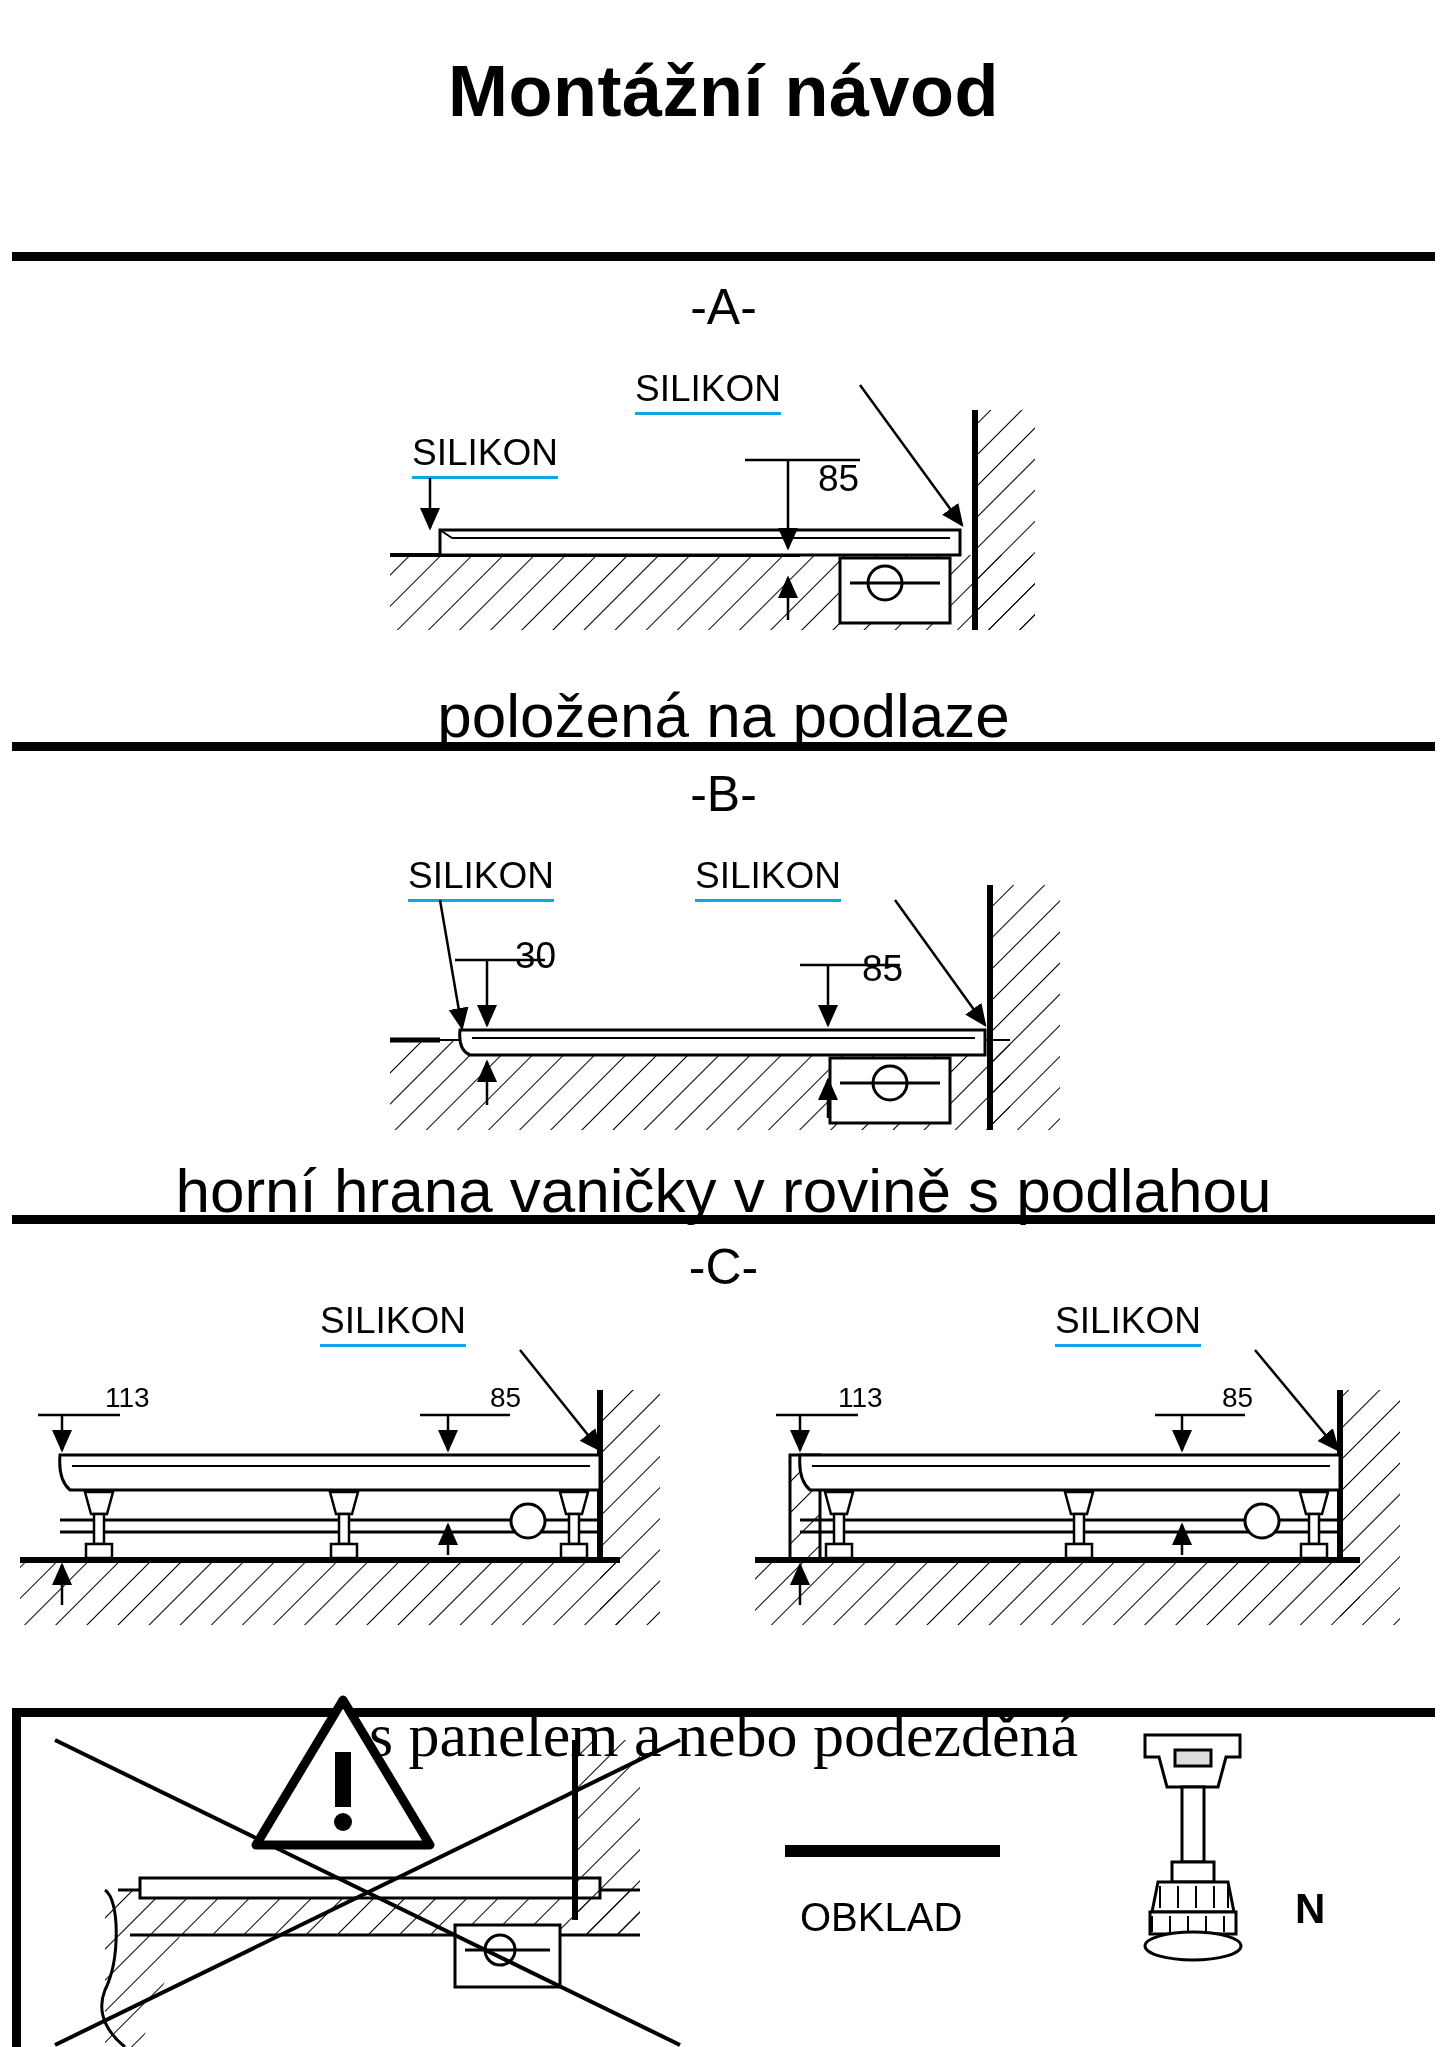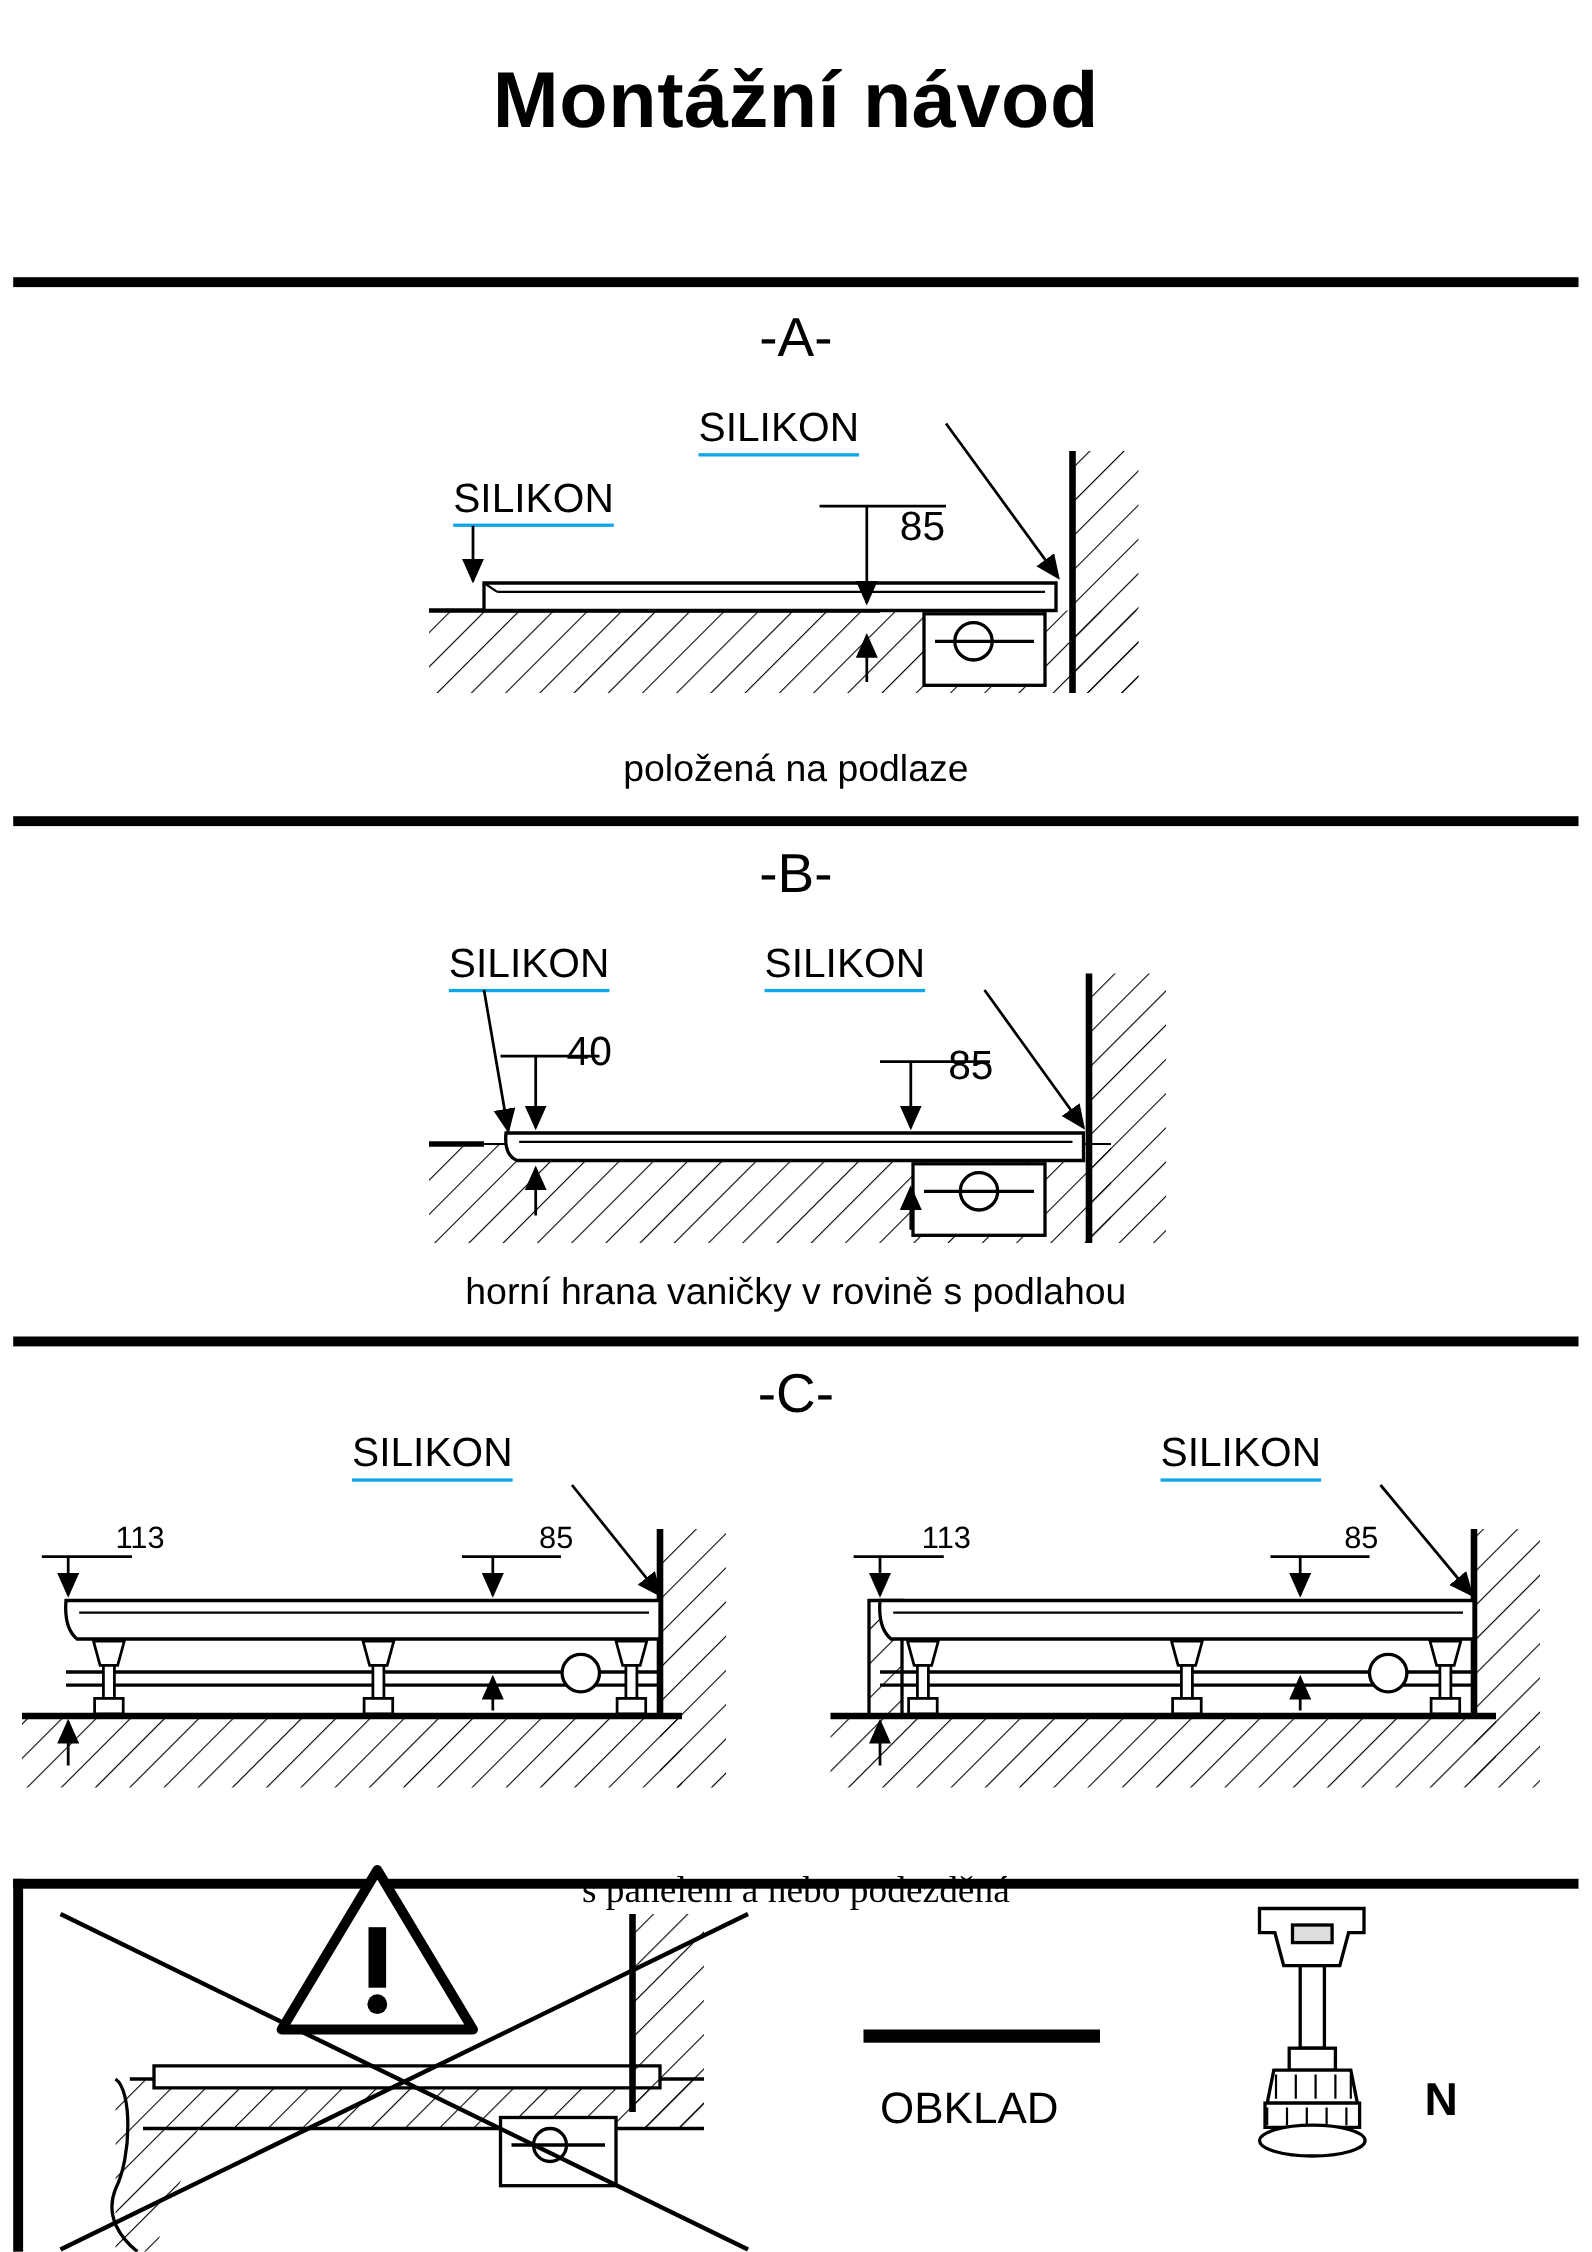--- a/index.html
+++ b/index.html
@@ -12,21 +12,21 @@
   .subtitle{
     width:100%;text-align:center;font-size:44px;top:175px;letter-spacing:0.5px;
   }
   .rule{
     position:absolute;left:12px;width:1423px;height:9px;background:#000;
   }
   .secletter{
     width:100%;text-align:center;font-size:50px;font-weight:normal;
   }
   .caption{
-    width:100%;text-align:center;font-size:34px;
+    width:100%;text-align:center;font-size:62px;
   }
   .lbl{position:absolute;font-size:37px;white-space:nowrap;}
   .lbl-sm{position:absolute;font-size:28px;white-space:nowrap;}
   .lbl-u{border-bottom:3px solid #0ea5e9;padding-bottom:2px;}
   svg{display:block;}
   .sv{position:absolute;left:0;top:0;}
   .obklad{position:absolute;font-size:40px;}
   .nlabel{position:absolute;font-size:42px;font-weight:bold;}
 </style>
 </head>
@@ -234,21 +234,21 @@
   <div class="lbl lbl-u" style="left:412px;top:432px;">SILIKON</div>
   <div class="lbl lbl-u" style="left:635px;top:368px;">SILIKON</div>
   <div class="lbl" style="left:818px;top:458px;">85</div>
   <div class="caption abs" style="top:680px;">položená na podlaze</div>
 
   <div class="rule" style="top:742px;"></div>
 
   <div class="secletter abs" style="top:765px;">-B-</div>
   <div class="lbl lbl-u" style="left:408px;top:855px;">SILIKON</div>
   <div class="lbl lbl-u" style="left:695px;top:855px;">SILIKON</div>
-  <div class="lbl" style="left:515px;top:935px;">40</div>
+  <div class="lbl" style="left:515px;top:935px;">30</div>
   <div class="lbl" style="left:862px;top:948px;">85</div>
   <div class="caption abs" style="top:1155px;">horní hrana vaničky v rovině s podlahou</div>
 
   <div class="rule" style="top:1215px;"></div>
 
   <div class="secletter abs" style="top:1238px;">-C-</div>
 
   <div class="lbl lbl-u" style="left:320px;top:1300px;">SILIKON</div>
   <div class="lbl-sm" style="left:105px;top:1382px;">113</div>
   <div class="lbl-sm" style="left:490px;top:1382px;">85</div>

